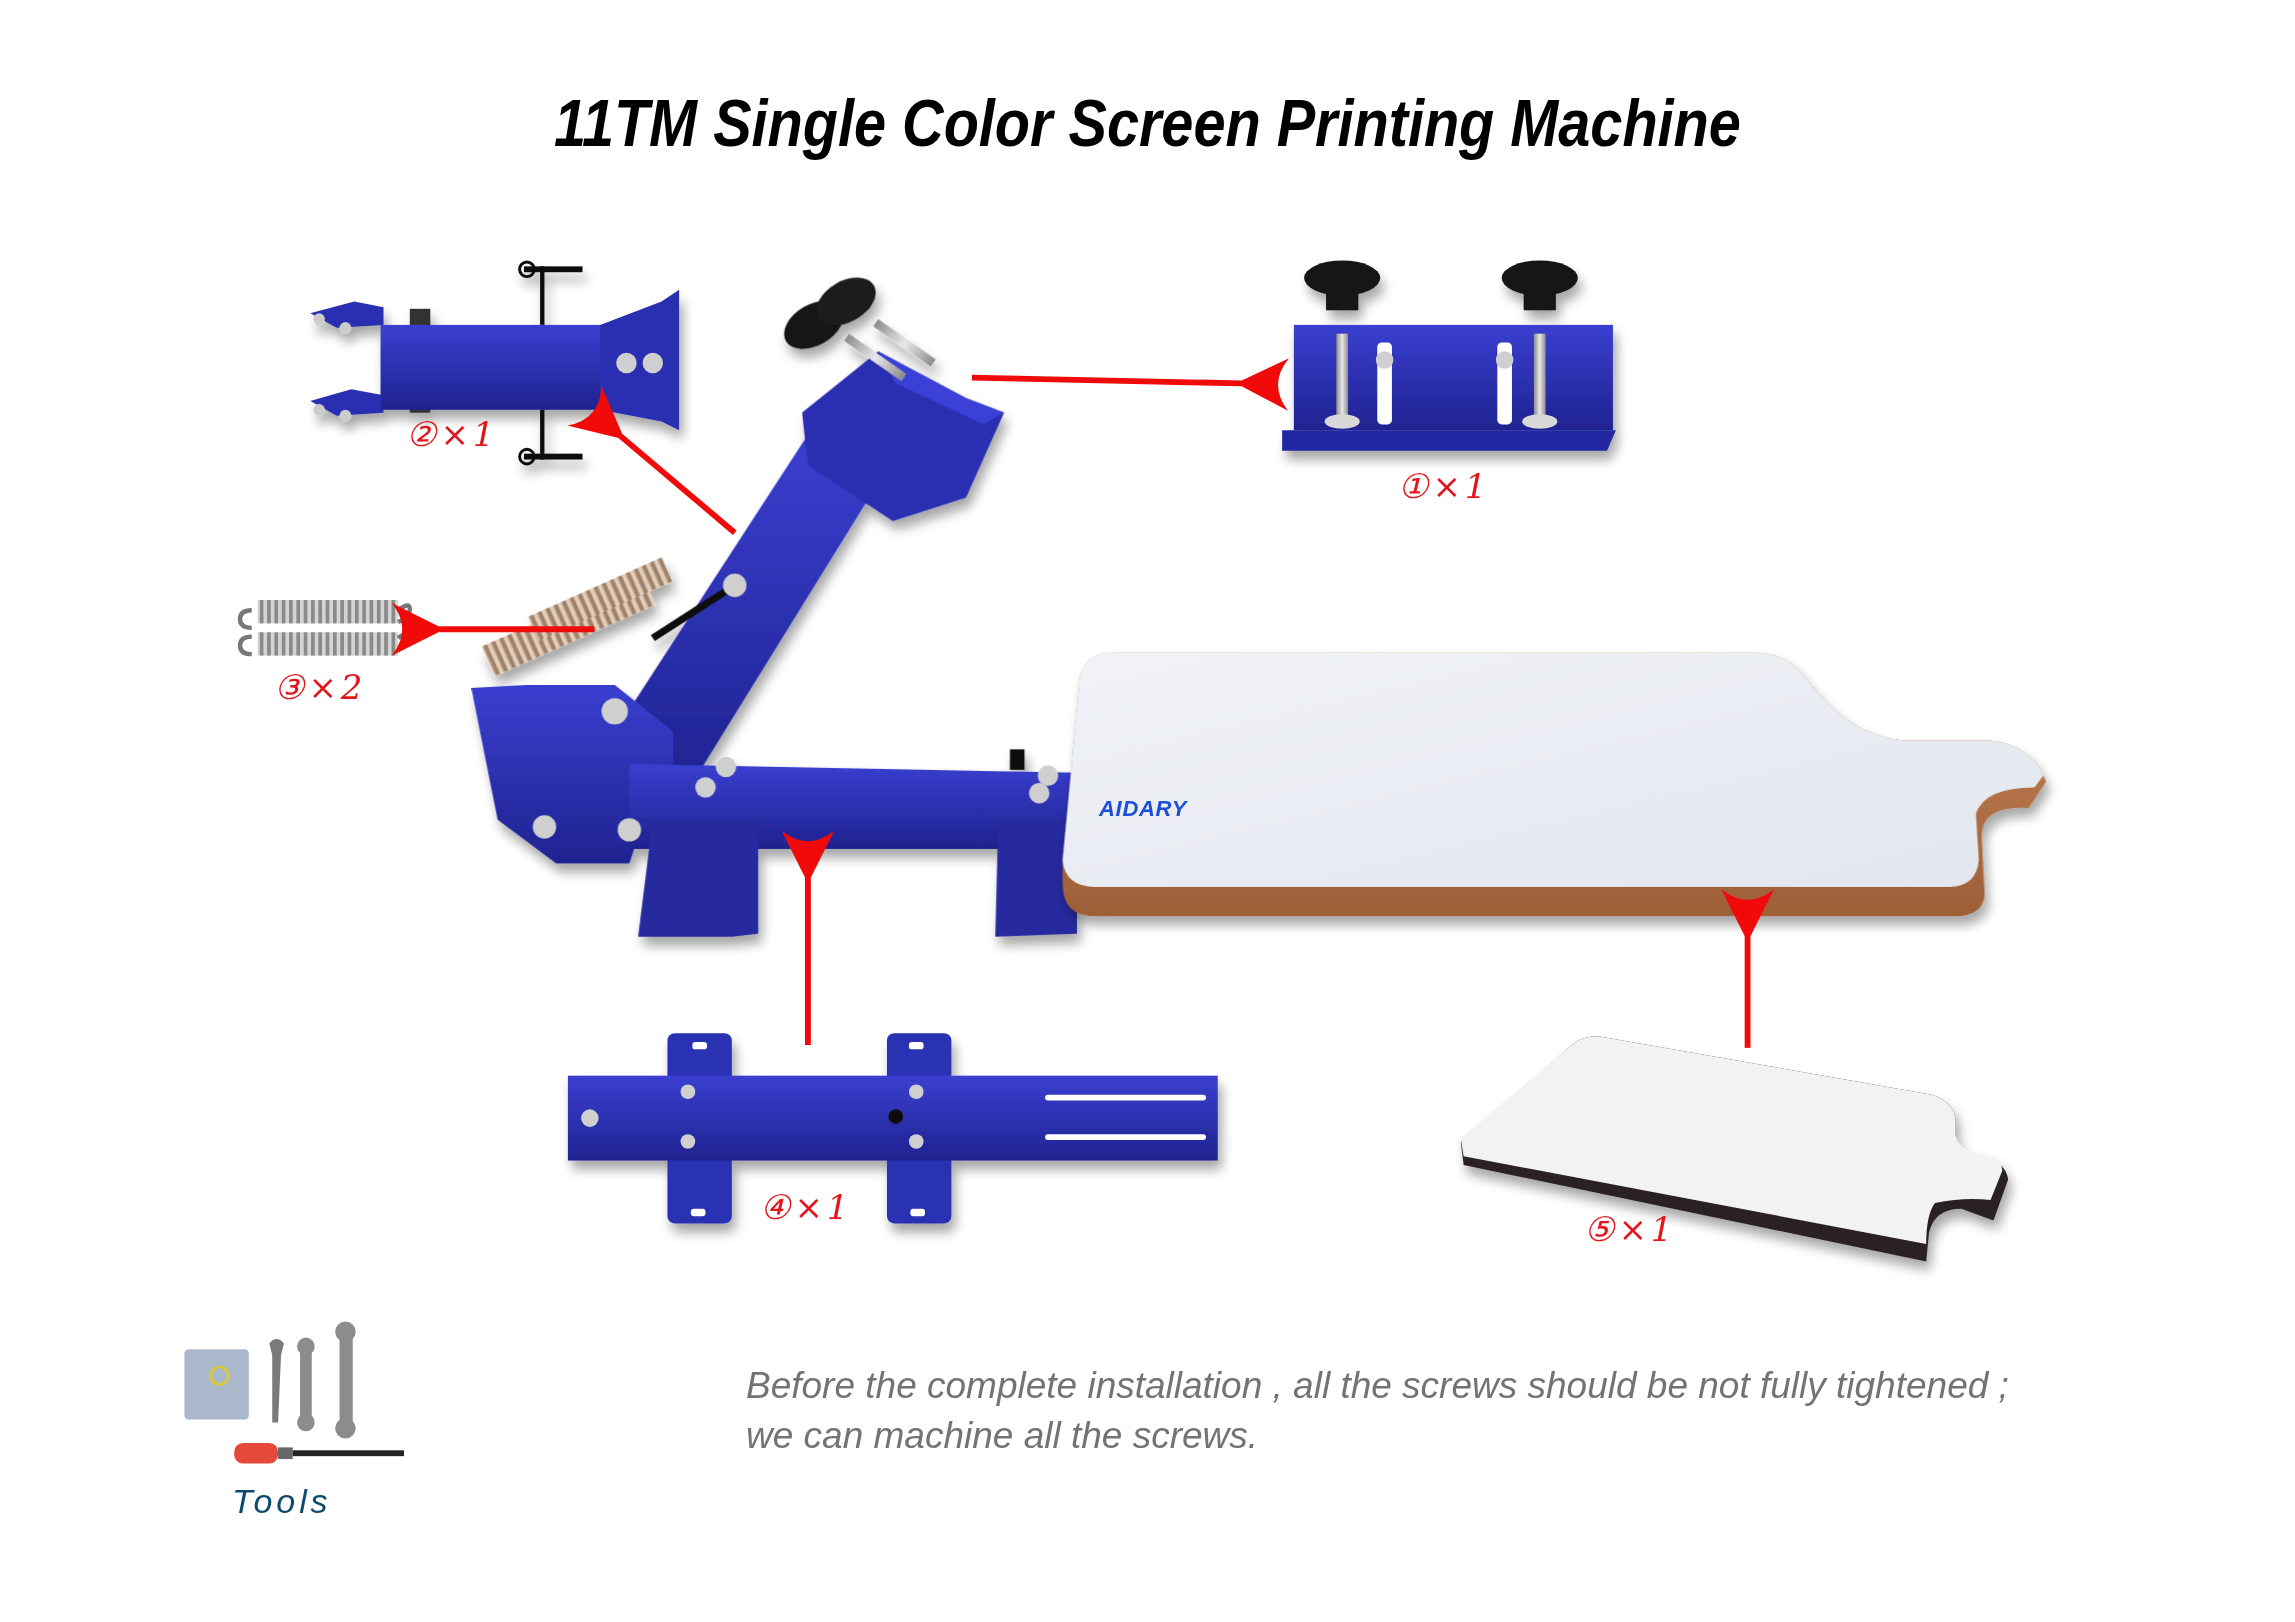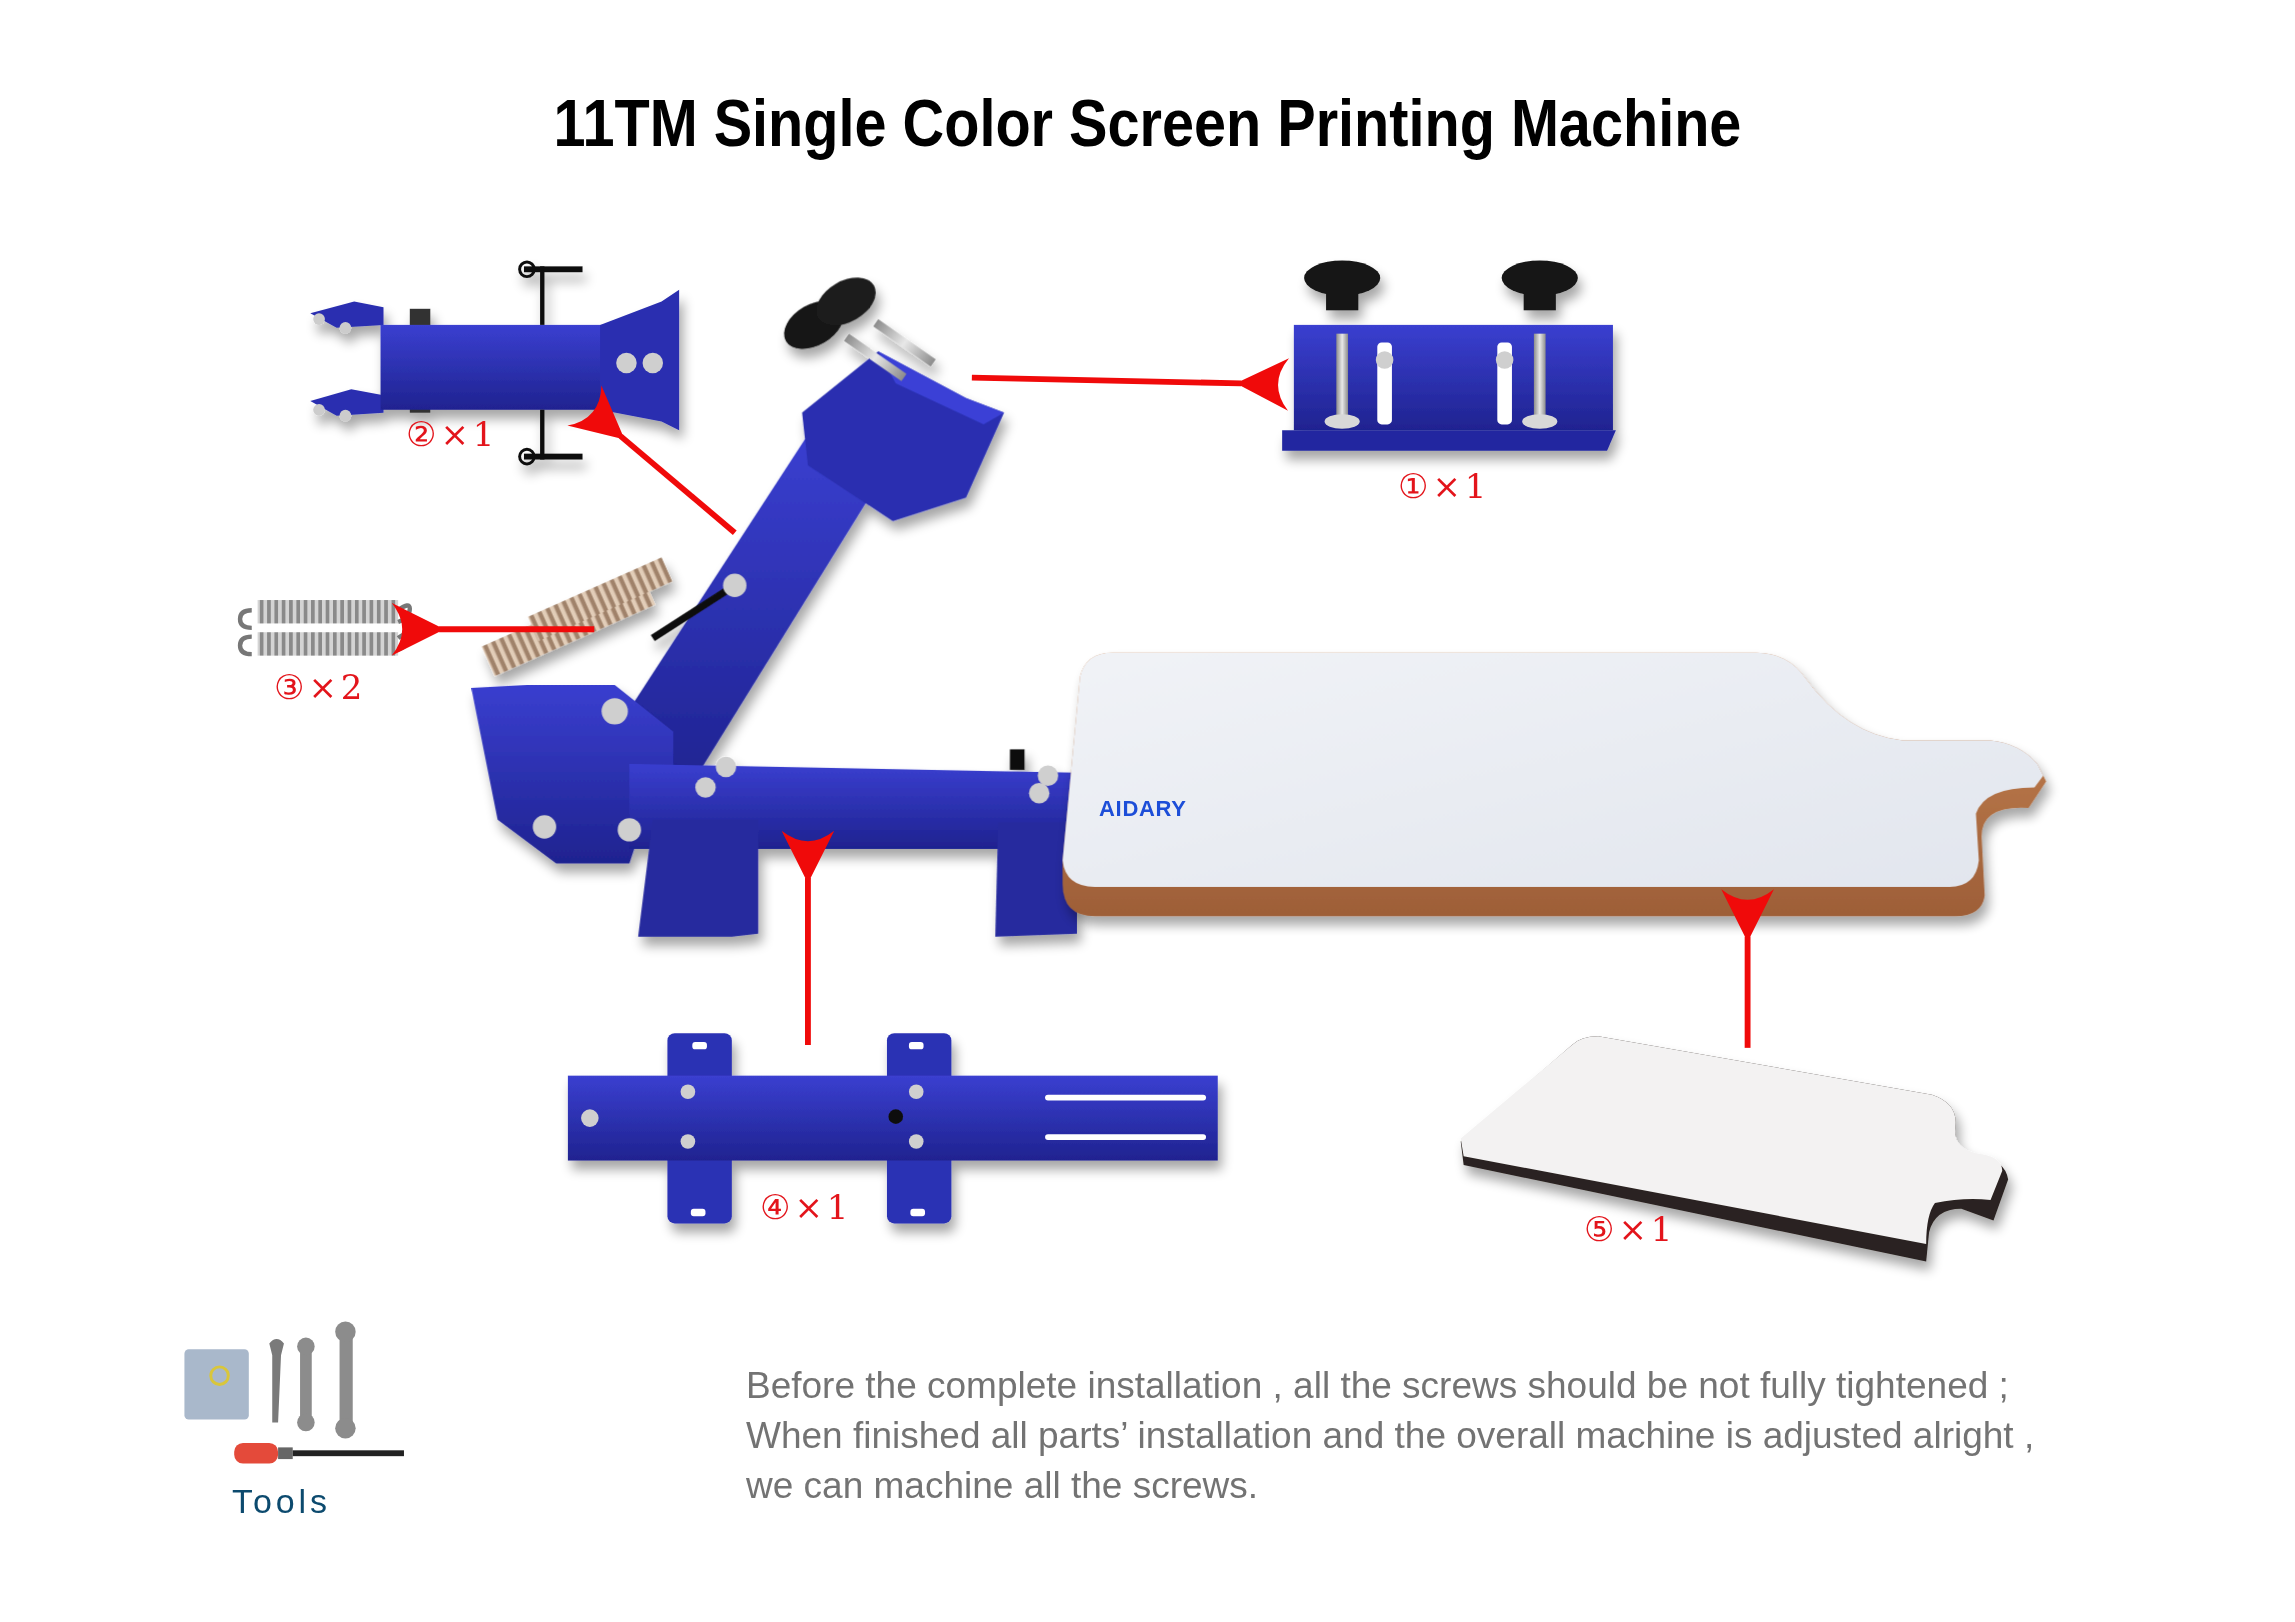--- a/index.html
+++ b/index.html
@@ -1,17 +1,17 @@
 <!DOCTYPE html>
 <html style="font-size:10.5px"><head>
 <meta charset="utf-8">
 <style>
   html, body { margin: 0; padding: 0; background: #ffffff; }
   body { width: 2295px; height: 1623px; position: relative; overflow: hidden; font-family: "Liberation Sans", "DejaVu Sans", sans-serif; }
-  .stage { position: absolute; left: 0; top: 0; width: 2295px; height: 1536px; }
+  .stage { position: absolute; left: 0; top: 0; width: 2295px; height: 1536px; font-style: italic; }
   .art { position: absolute; left: 0; top: 0; width: 2295px; height: 1623px; }
   .title {
     position: absolute; left: 0; top: 84px; width: 2295px; text-align: center;
     font-family: "Liberation Sans", sans-serif; font-weight: bold; font-size: 67px;
     color: #000; letter-spacing: 0; transform: scaleX(0.86); transform-origin: center;
   }
   .part-label {
     position: absolute; font-family: "DejaVu Serif", "Liberation Serif", serif;
     color: #e3141b; font-size: 34px; white-space: nowrap; line-height: 1;
   }
@@ -241,17 +241,16 @@
     <span class="num">④</span><span class="times">×</span><span>1</span>
   </div>
   <div class="part-label" style="left:1584px; top:1212px;text-align:right;">
     <span class="num">⑤</span><span class="times">×</span><span>1</span>
   </div>
 
   <div class="tools-label">Tools</div>
 
   <div class="note">
     <div>Before the complete installation , all the screws should be not fully tightened ;</div>
-    <div>When finished all parts’  installation and the overall machine is adjusted alright ,</div>
     <div>we can machine all the screws.</div>
   </div>
 </div>
 
 
 </body></html>

